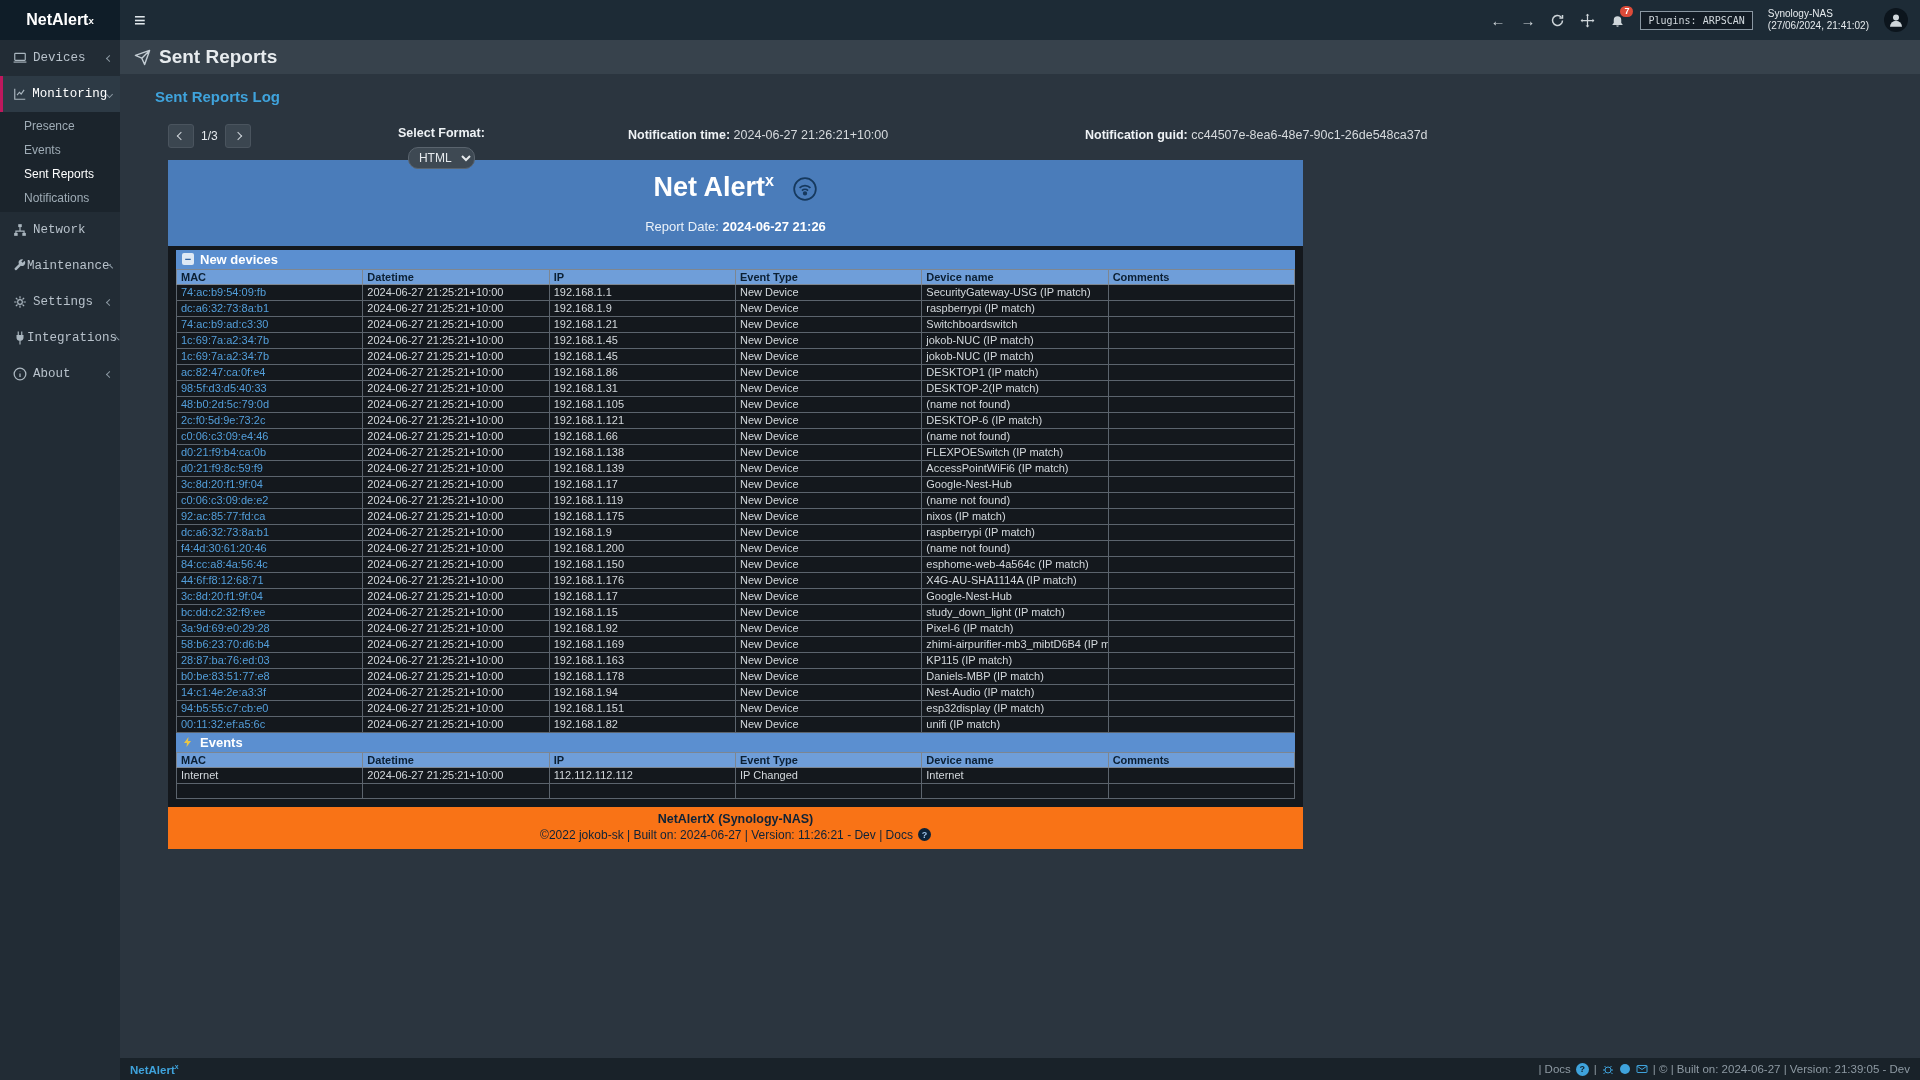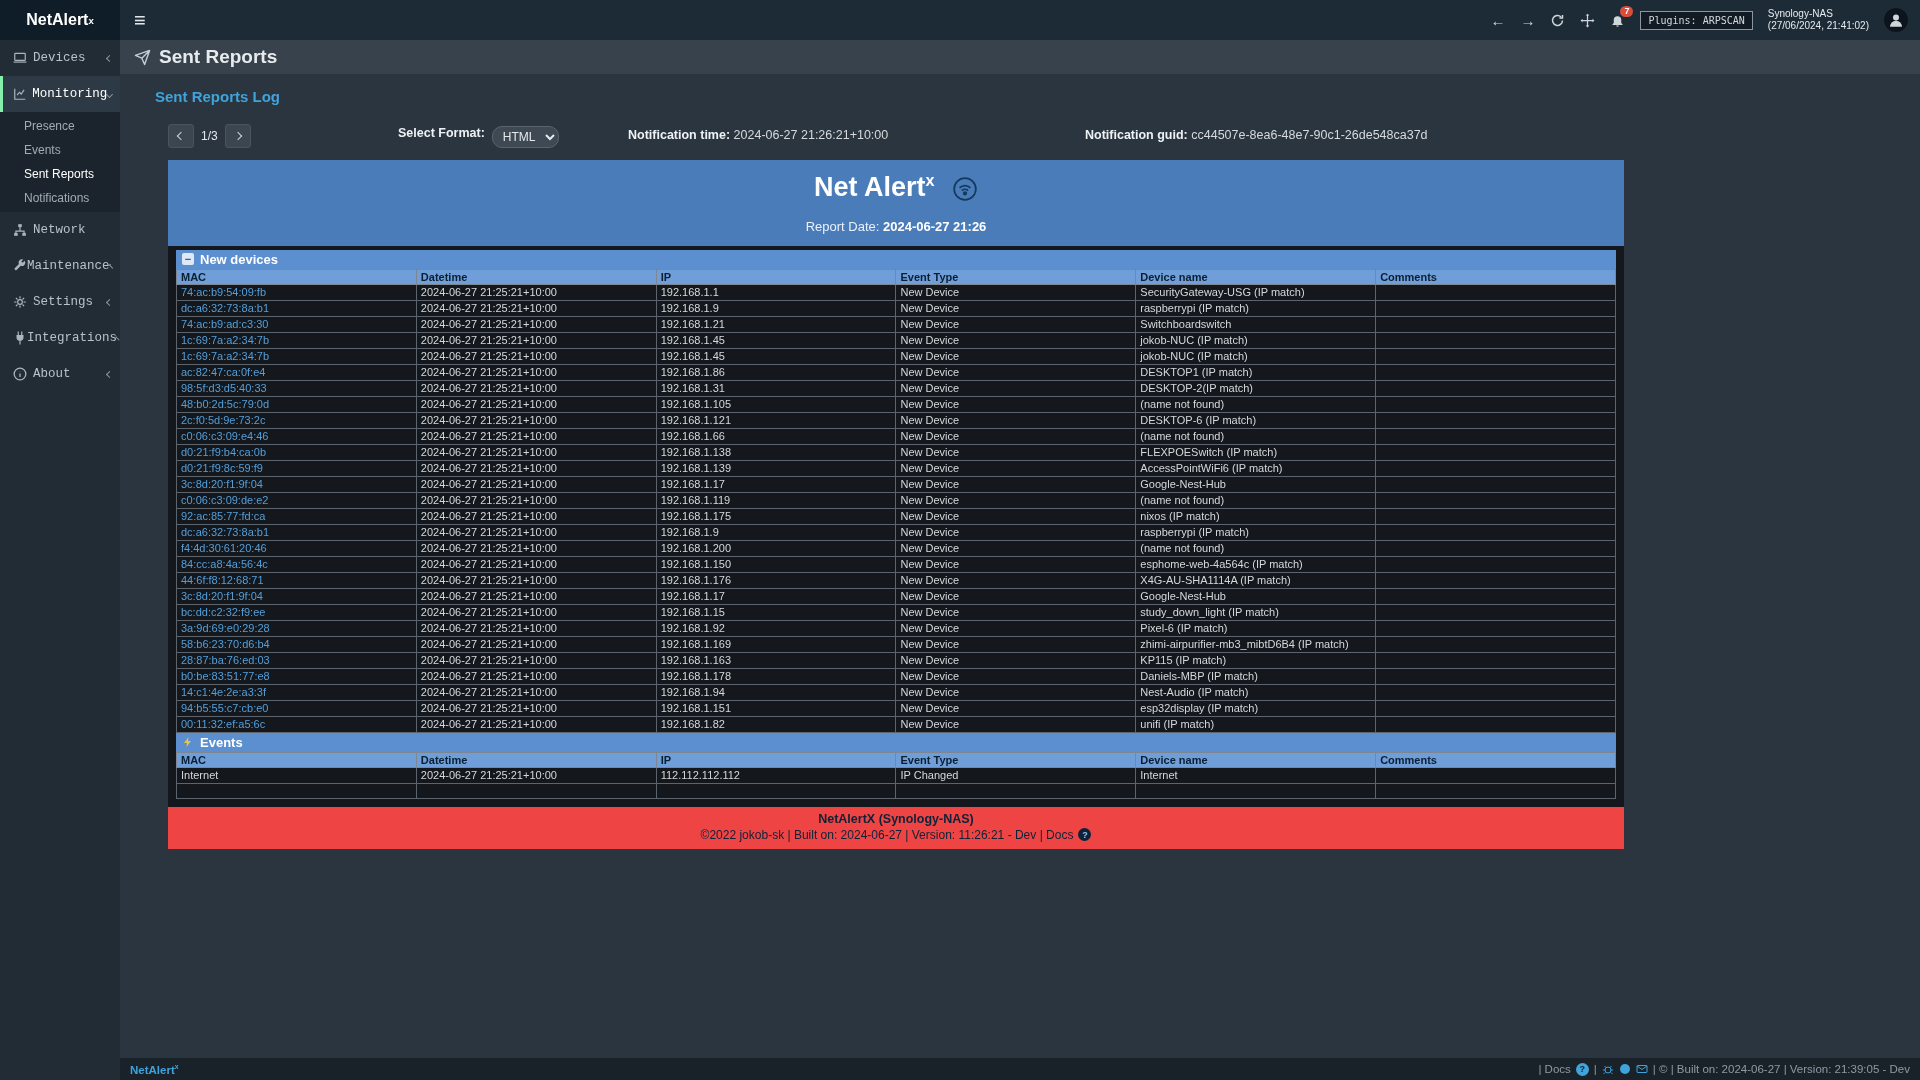--- a/index.html
+++ b/index.html
@@ -19,21 +19,21 @@
   .host-info { font-size:10px; color:#e6ebee; line-height:1.25; text-align:left; }
   .avatar { width:24px; height:24px; border-radius:50%; background:#0c151d; display:flex; align-items:center; justify-content:center; cursor:pointer; overflow:hidden; }
   .avatar svg { width:18px; height:18px; }
 
   
   .sidebar { position:absolute; top:40px; left:0; bottom:0; width:120px; background:#222c35; font-size:12.5px; color:#b8c2cb; }
   .side-item { height:36px; display:flex; align-items:center; padding:0 8px 0 10px; cursor:pointer; border-left:3px solid transparent;font-family:Liberation Mono, monospace; }
   .side-item .s-ico { width:20px; display:inline-flex; color:#aab6bf; }
   .side-item .s-ico svg { width:14px; height:14px; }
   .side-item .s-label { flex:1; }
-  .side-item.active { background:#2d3a45; border-left:3px solid #86efac; color:#fff; }
+  .side-item.active { background:#2d3a45; border-left:3px solid #be185d; color:#fff; }
   .chev { display:inline-block; width:5px; height:5px; border-right:1.6px solid #8b98a2; border-bottom:1.6px solid #8b98a2; }
   .chev-left { transform:rotate(135deg); }
   .chev-down { transform:rotate(45deg); }
   .submenu { background:#1b242c; padding:2px 0; }
   .sub-item { height:24px; display:flex; align-items:center; padding-left:24px; font-size:12px; color:#9facb6; cursor:pointer; }
   .sub-item.active { color:#ffffff; }
 
   
   .main { position:absolute; top:40px; left:120px; right:0; bottom:22px; background:#2b353f; overflow:hidden; }
   .content-header { height:34px; background:#37424c; display:flex; align-items:center; padding-left:14px; gap:8px; color:#e7ebee; }
@@ -41,44 +41,44 @@
   .content-header h1 { font-size:19px; font-weight:bold; }
   .content { padding:14px 0 0 35px; }
   .log-link { color:#3fa3dc; font-size:15px; font-weight:bold; text-decoration:none; cursor:pointer; display:inline-block; }
 
   .controls { position:relative; height:32px; margin:16px 0 6px 13px; width:1347px; font-size:12.5px; }
   .pager-group { position:absolute; left:0; top:2px; display:flex; align-items:center; gap:7px; }
   .pager { width:26px; height:24px; background:#3b4650; border:1px solid #4a545e; border-radius:3px; display:inline-flex; align-items:center; justify-content:center; cursor:pointer; }
   .pager .chev { width:6px; height:6px; border-color:#cfd6dc; }
   .chev-right { transform:rotate(-45deg); }
   .page-num { color:#e6eaee; font-size:12px; }
-  .fmt-group { position:absolute; left:230px; top:4px; display:flex; gap:7px; }
+  .fmt-group { position:absolute; left:230px; top:4px; display:flex; align-items:center; gap:7px;flex-direction:column; }
   .fmt-group label { font-weight:bold; color:#eef2f5; }
   .fmt-group select { background:#3e4953; color:#e6eaed; border:1px solid #5a646e; font-size:12px; padding:2px 6px; border-radius:10px; }
   .time-group { position:absolute; left:460px; top:6px; }
   .guid-group { position:absolute; left:917px; top:6px; }
   .time-group b, .guid-group b { color:#eef2f5; }
   .time-group span, .guid-group span { color:#d6dadd; }
 
   
-  .report { margin-left:13px; width:1456px; }
+  .report { margin-left:13px; width:1135px; }
   .report-header { background:#4a7cba; text-align:center; padding:12px 0 12px; }
   .report-title { color:#fff; font-size:27px; font-weight:bold; line-height:1.1; }
   .report-title svg { width:26px; height:26px; vertical-align:middle; margin-left:10px; color:#16395e; }
   .report-date { color:#eaf1f9; font-size:13px; margin-top:16px; }
   .report-date b { color:#fff; }
   .report-body { background:#14181d; padding:4px 8px 8px; }
   .section-bar { background:#5b8fd0; color:#fff; font-weight:bold; font-size:13px; padding:2px 6px; display:flex; align-items:center; gap:6px; }
   .sq { width:12px; height:12px; background:#dfe9f5; color:#2a5f9e; font-size:11px; font-weight:bold; line-height:12px; text-align:center; border-radius:2px; display:inline-block; }
   .section-bar svg { width:12px; height:12px; }
   table.rep { width:100%; border-collapse:collapse; table-layout:fixed; font-size:11px; }
   table.rep th { background:#6f9ed9; color:#0b1f33; font-weight:bold; text-align:left; padding:1px 4px; border:1px solid #7d8691; line-height:12px; }
   table.rep td { border:1px solid #5c646d; padding:1px 4px; color:#d4d9dd; line-height:13px; height:15px; overflow:hidden; white-space:nowrap; }
   table.rep td.mac { color:#539fdb; }
-  .report-footer { background:#ef4444; text-align:center; padding:5px 0 7px; color:#0d2238; }
+  .report-footer { background:#f97316; text-align:center; padding:5px 0 7px; color:#0d2238; }
   .rf1 { font-size:12.5px; font-weight:bold; }
   .rf2 { font-size:12px; margin-top:2px; display:flex; align-items:center; justify-content:center; gap:5px; }
   .qmark { display:inline-flex; width:13px; height:13px; border-radius:50%; background:#0d2238; color:#9fc3e8; font-size:9px; font-weight:bold; align-items:center; justify-content:center; }
 
   
   .footer { position:absolute; bottom:0; left:120px; right:0; height:22px; background:#192229; display:flex; align-items:center; padding:0 10px; font-size:11.5px; color:#8e9aa3; }
   .f-brand { color:#3fa3dc; font-weight:bold; cursor:pointer; }
   .f-right { margin-left:auto; display:flex; align-items:center; gap:5px; }
   .f-right svg { width:12px; height:12px; color:#3fa3dc; }
   .f-right .qmark { background:#3fa3dc; color:#10202b; cursor:pointer; }

